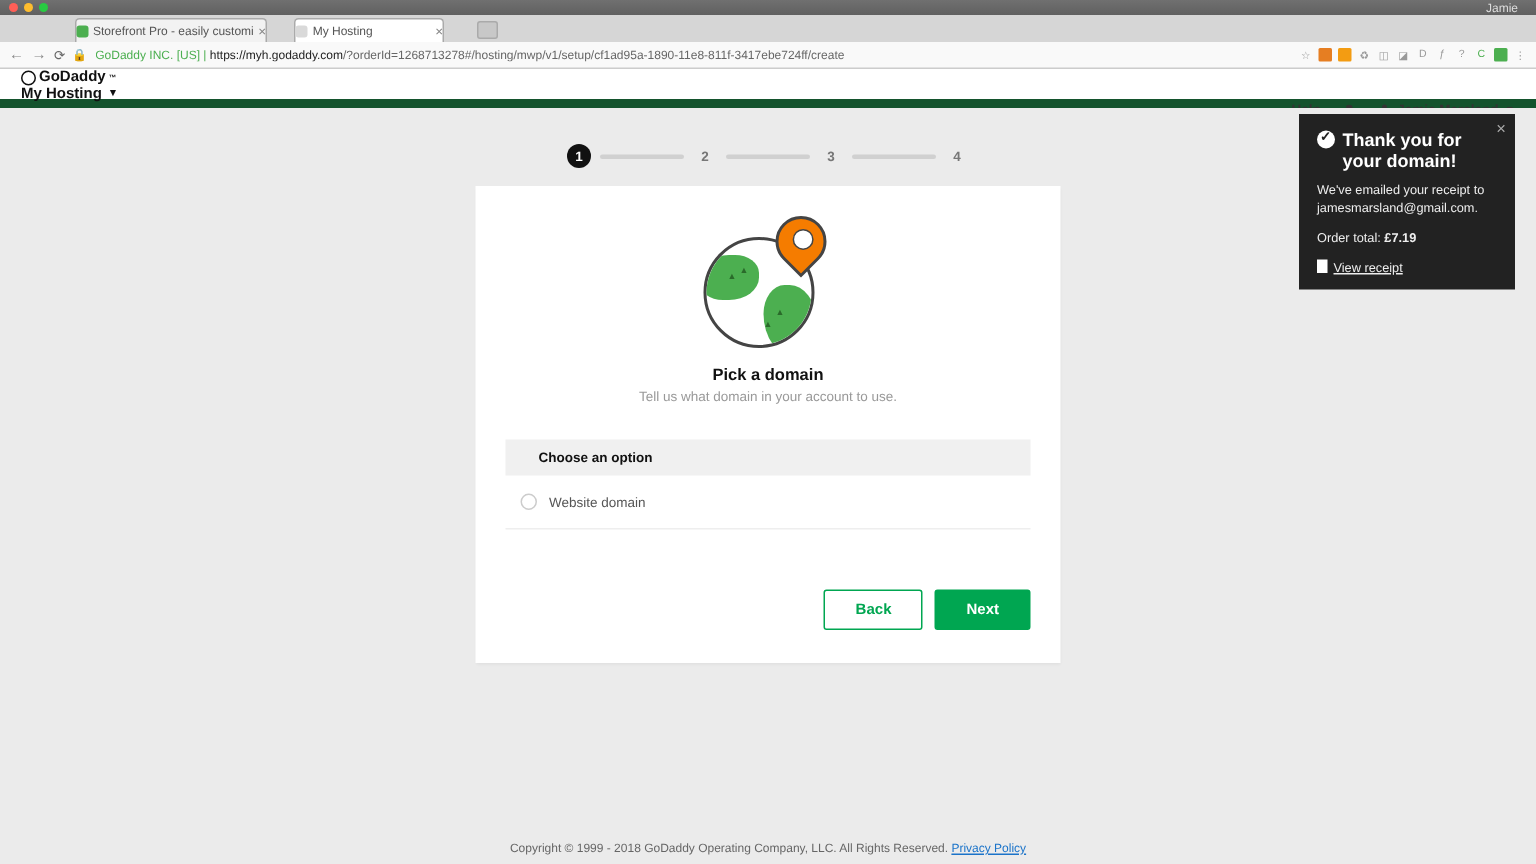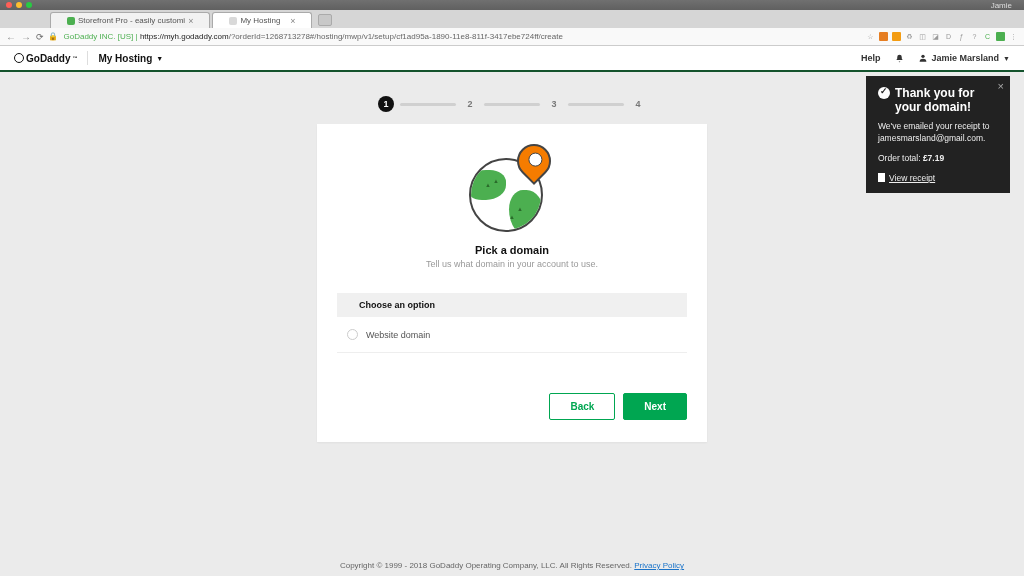--- a/index.html
+++ b/index.html
@@ -8,39 +8,39 @@
     
     .browser-top { background: linear-gradient(#707070, #606060); height: 10px; display: flex; align-items: center; padding: 0 6px; }
     .traffic-lights { display: flex; gap: 4px; }
     .traffic-light { width: 6px; height: 6px; border-radius: 50%; }
     .tl-red { background: #ff5f57; }
     .tl-yellow { background: #ffbd2e; }
     .tl-green { background: #28ca42; }
     .profile-label { margin-left: auto; color: #ddd; font-size: 8px; margin-right: 6px; }
 
     .tabs-row { background: #d6d6d6; height: 18px; display: flex; align-items: flex-end; padding-left: 50px; }
-    .tab { background: #f2f2f2; border: 1px solid #aaa; border-bottom: none; height: 16px; font-size: 8px; padding: 2px 16px; margin-right: 2px; border-radius: 3px 3px 0 0; display: flex; align-items: center; gap: 3px; min-width: 100px; color: #555; position: relative; }
+    .tab { background: #f2f2f2; border: 1px solid #aaa; border-bottom: none; height: 16px; font-size: 8px; padding: 2px 0; margin-right: 18px; border-radius: 3px 3px 0 0; display: flex; align-items: center; gap: 3px; min-width: 100px; color: #555; position: relative; }
     .tab.active { background: #fff; }
     .tab-favicon { width: 8px; height: 8px; background: #4caf50; border-radius: 2px; flex-shrink: 0; }
     .tab-favicon.gd { background: #d9d9d9; }
     .tab-close { margin-left: auto; font-size: 9px; color: #888; }
     .new-tab { width: 14px; height: 12px; background: #c8c8c8; border: 1px solid #aaa; border-radius: 2px; margin-left: 4px; margin-bottom: 2px; }
 
     .addr-row { background: #f9f9f9; height: 18px; display: flex; align-items: center; padding: 0 6px; border-bottom: 1px solid #ccc; gap: 5px; }
     .nav-arrow { color: #888; font-size: 10px; }
     .reload { color: #666; font-size: 9px; }
     .lock { color: #4caf50; font-size: 8px; }
     .url { flex: 1; font-size: 8px; color: #666; white-space: nowrap; overflow: hidden; }
     .url .secure { color: #4caf50; }
     .url .dark { color: #222; }
     .ext-icons { display: flex; gap: 4px; align-items: center; }
     .ext-ico { width: 9px; height: 9px; border-radius: 1px; font-size:7px; display:flex; align-items:center; justify-content:center; color:#999;}
 
     
-    .gd-header { background: #fff; height: 26px; border-bottom: 2px solid #14532d; display: flex; align-items: center; padding: 0 14px; }
+    .gd-header { background: #fff; height: 26px; border-bottom: 6px solid #14532d; display: flex; align-items: flex-start; padding: 0 14px; flex-direction: column; }
     .gd-logo { font-size: 10px; font-weight: 800; color: #111; display: flex; align-items: center; gap: 2px; }
     .gd-logo-icon { width: 10px; height: 10px; border: 1.5px solid #111; border-radius: 50%; }
     .gd-divider { width: 1px; height: 14px; background: #ddd; margin: 0 10px; }
     .gd-nav { font-size: 10px; font-weight: 700; color: #111; display: flex; align-items: center; gap: 4px; }
     .gd-right { margin-left: auto; display: flex; align-items: center; gap: 14px; font-size: 9px; color: #333; }
     .bell { width: 9px; height: 9px; }
     .user-ico { width: 10px; height: 10px; }
     .gd-user { font-weight: 700; display: flex; align-items: center; gap: 4px; }
 
     

